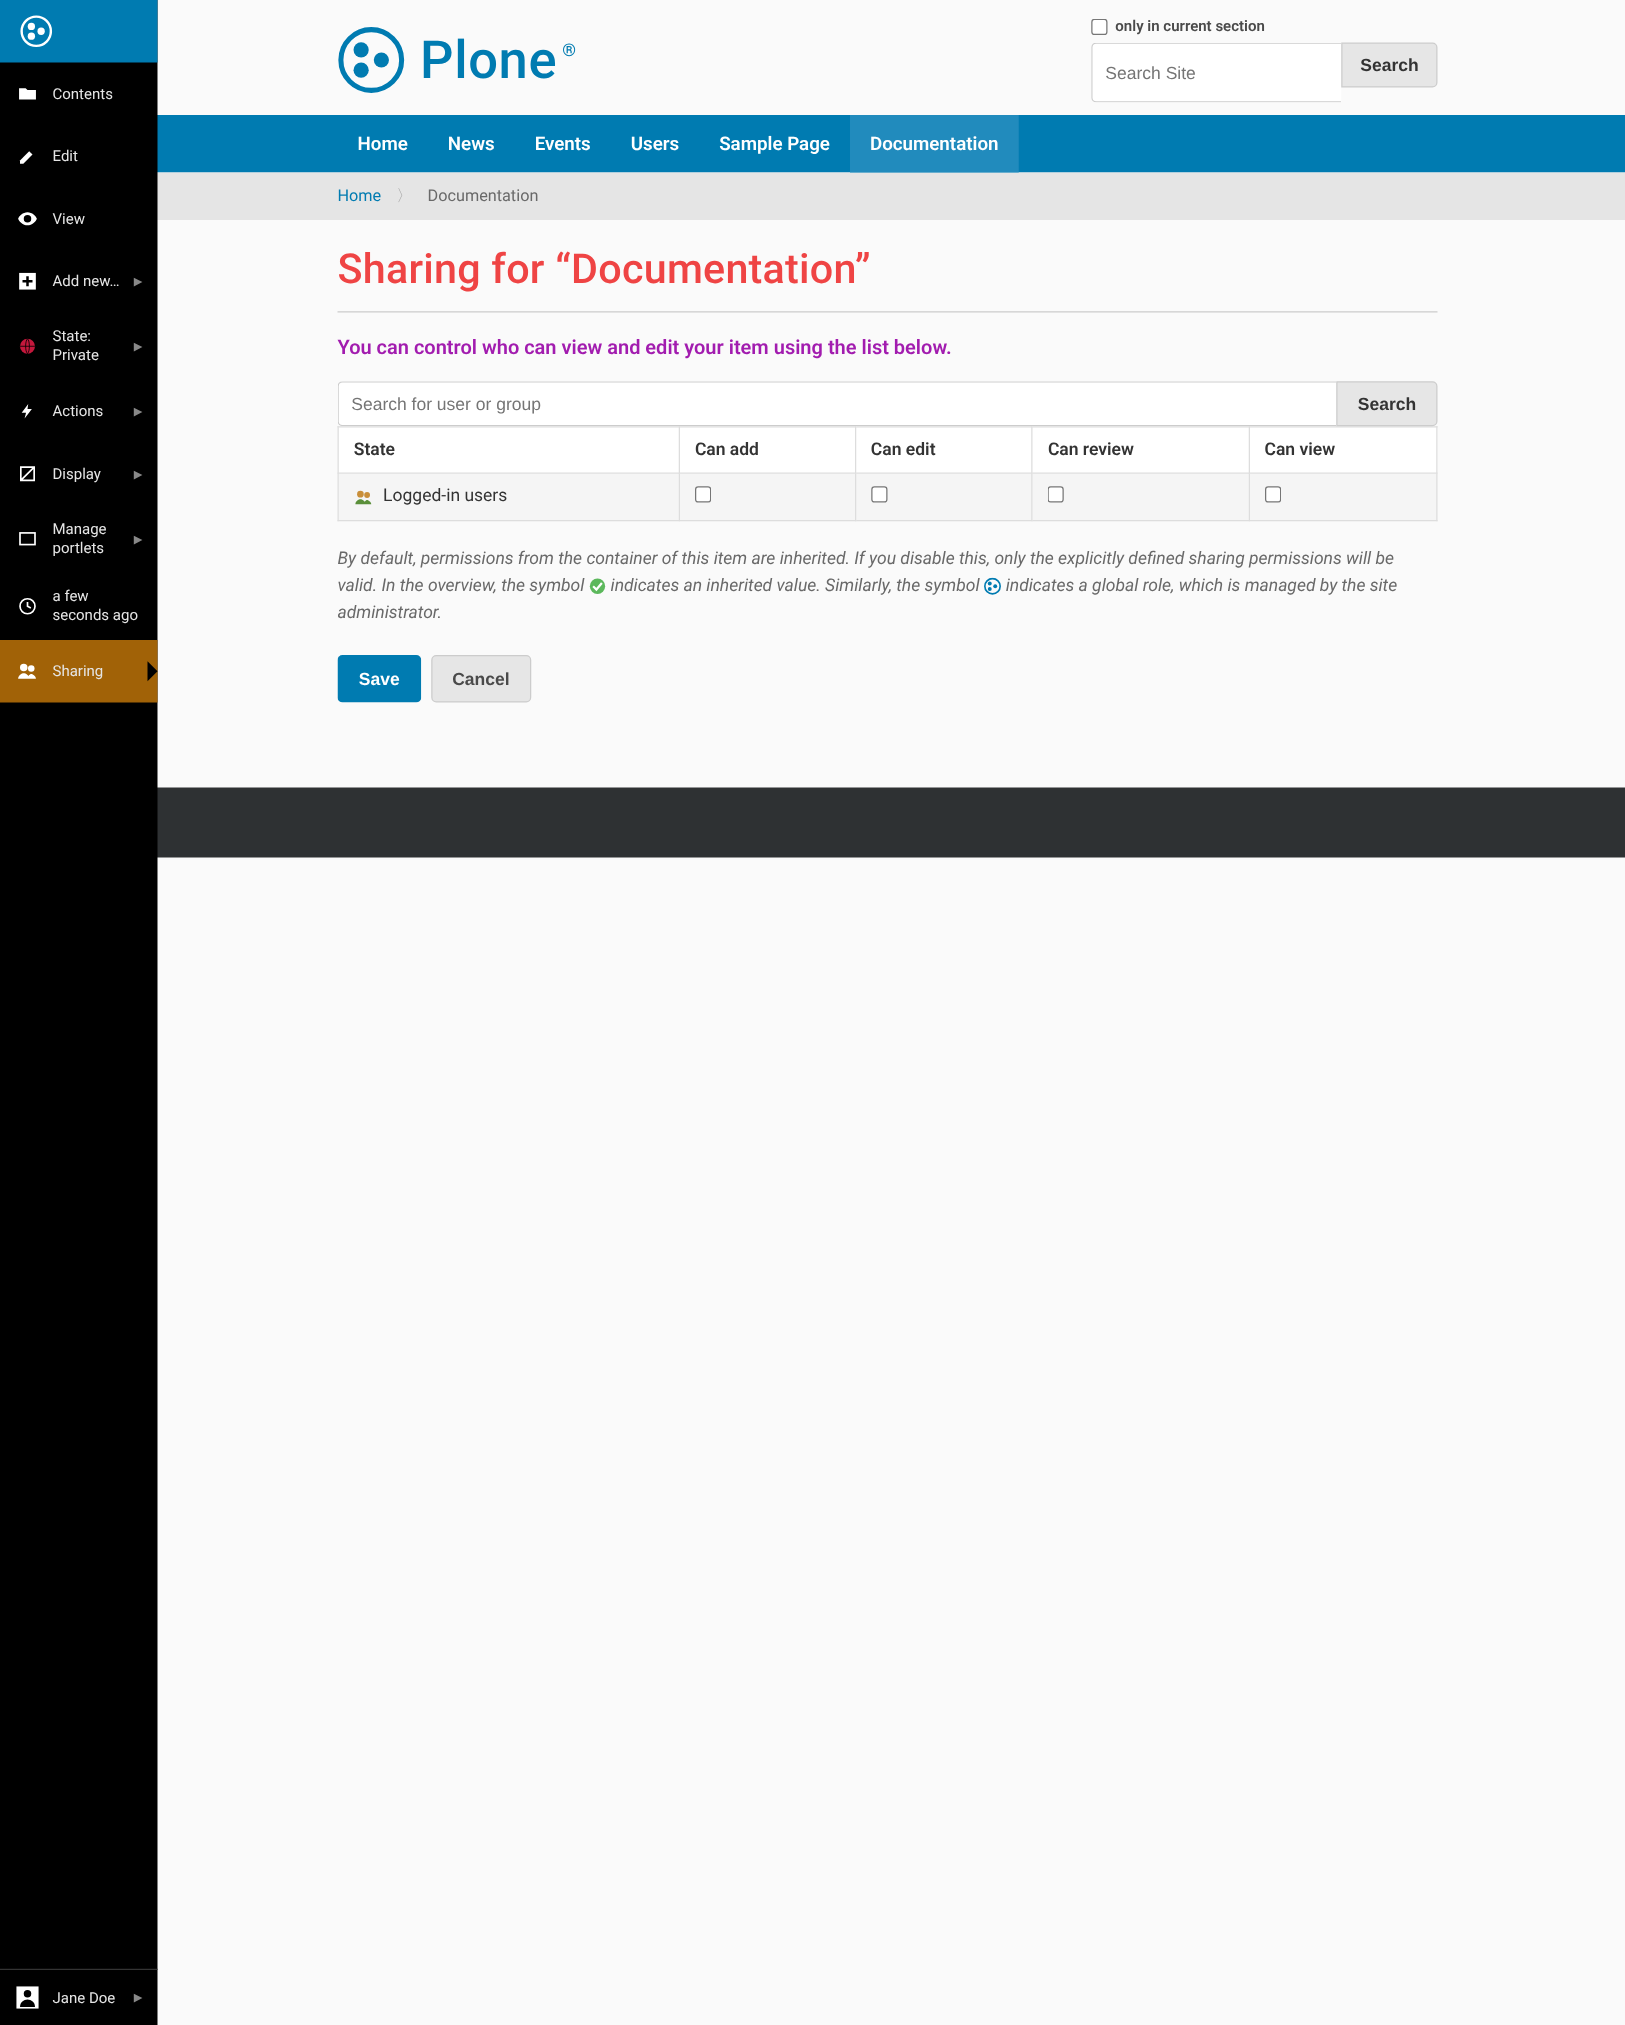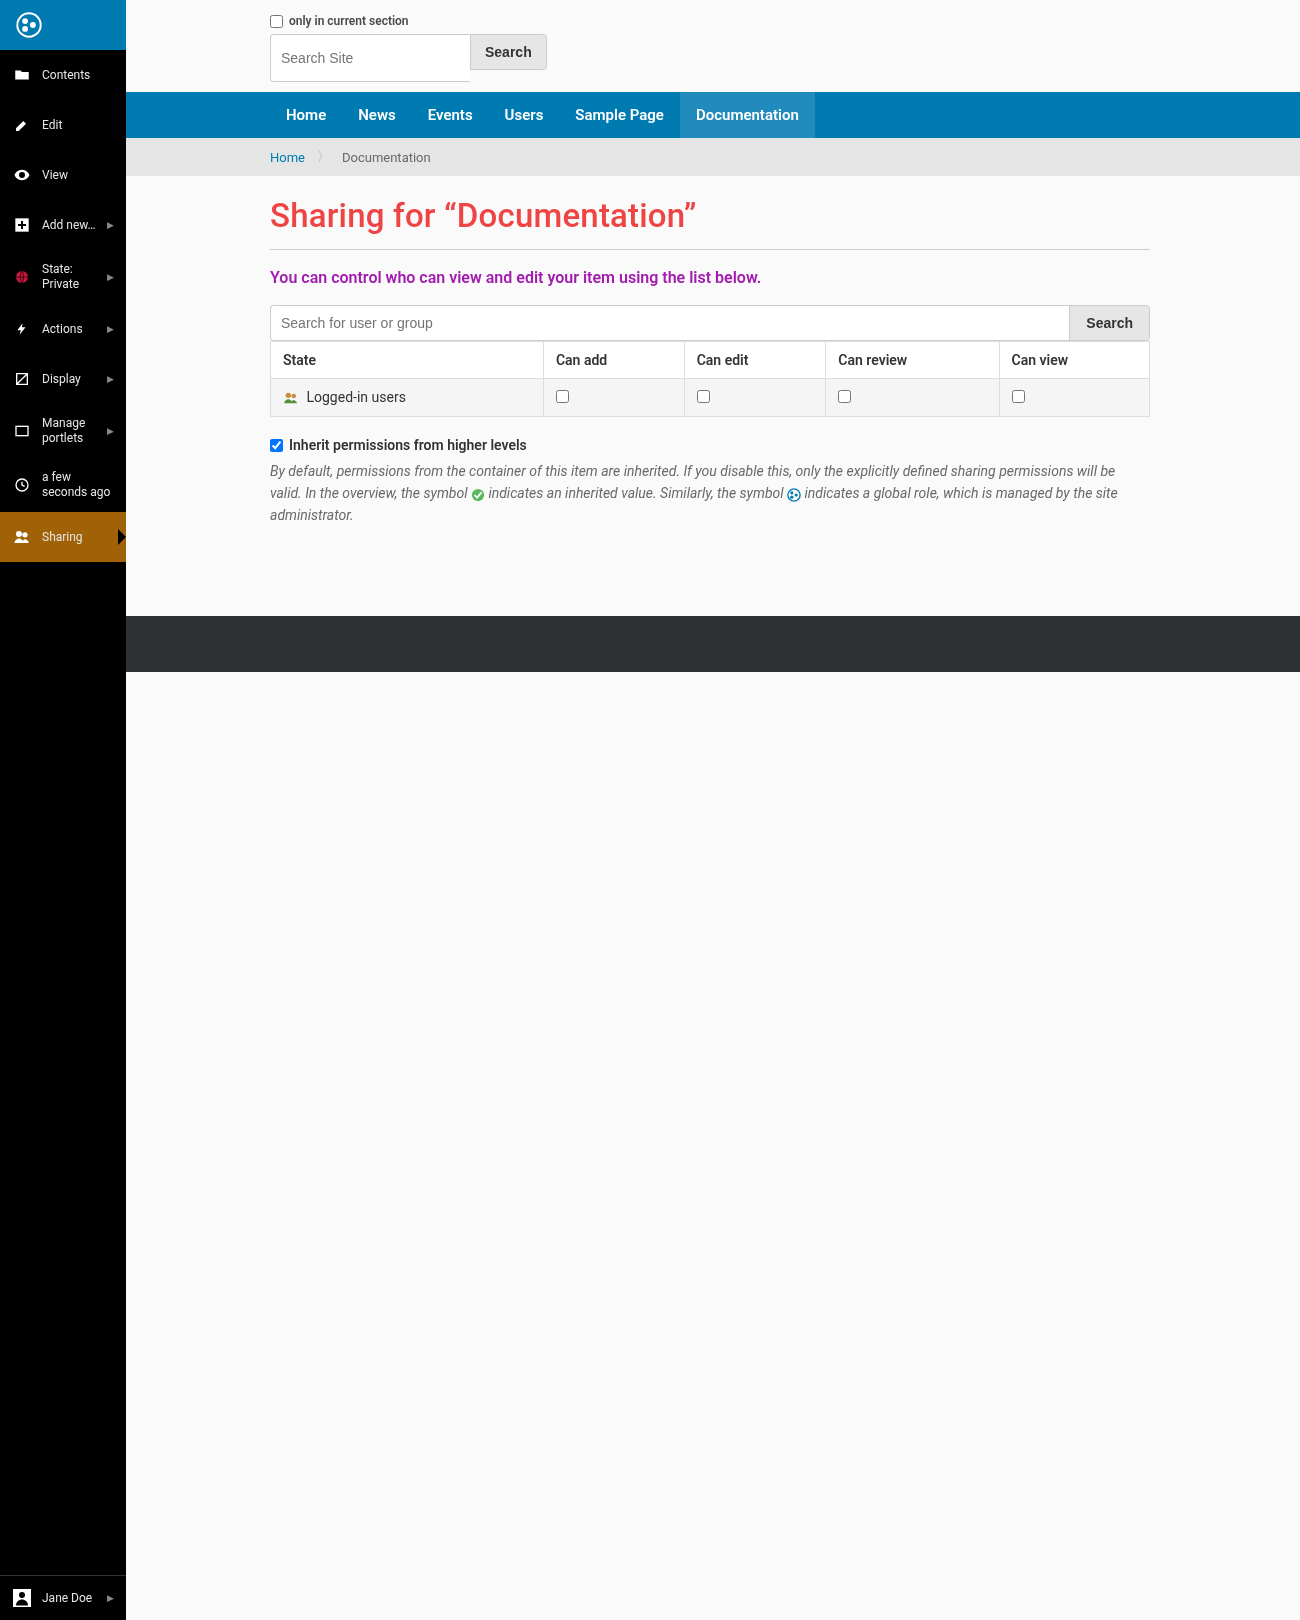--- a/index.html
+++ b/index.html
@@ -201,20 +201,32 @@
       </span>
     <span>Jane Doe</span>
     <span class="sidebar-caret">▶</span>
   </div>
 </nav>
 
 <div class="main">
 
   <div class="topbar">
     <div class="topbar-inner">
+      <div class="brand">
+        <svg width="54" height="54" viewBox="0 0 40 40">
+            <circle cx="20" cy="20" r="18" fill="none" stroke="#007bb1" stroke-width="3"></circle>
+            <circle cx="14" cy="14" r="4.5" fill="#007bb1"></circle>
+            <circle cx="26" cy="20" r="4.5" fill="#007bb1"></circle>
+            <circle cx="14" cy="26" r="4.5" fill="#007bb1"></circle>
+          </svg>
+        <span class="brand-text">
+            <span>Plone</span>
+            <span class="brand-reg">®</span>
+          </span>
+      </div>
       <div class="search-area">
         <label class="search-check">
           <input type="checkbox" style="">
           <span>only in current section</span>
         </label>
         <div class="search-row">
           <input type="text" placeholder="Search Site" style="">
           <button>Search</button>
         </div>
       </div>
@@ -271,36 +283,36 @@
             <span>Logged-in users</span>
           </td>
           <td><input type="checkbox" style=""></td>
           <td><input type="checkbox" style=""></td>
           <td><input type="checkbox" style=""></td>
           <td><input type="checkbox" style=""></td>
         </tr>
       </tbody>
     </table>
 
-    <label class="inherit-row">
-      <input type="checkbox" checked="" style="">
-      <span>Inherit permissions from higher levels</span>
-    </label>
     <p class="inherit-desc">
       <span>By default, permissions from the container of this item are inherited. If you disable this, only the explicitly defined sharing permissions will be valid. In the overview, the symbol </span>
       <span class="inline-icon"><svg viewBox="0 0 16 16" width="14" height="14">
             <circle cx="8" cy="8" r="7" fill="#5cb85c"></circle>
             <path stroke="#fff" stroke-width="2" fill="none" d="M4 8l3 3 5-6"></path>
           </svg></span>
       <span> indicates an inherited value. Similarly, the symbol </span>
       <span class="inline-icon"><svg viewBox="0 0 16 16" width="14" height="14">
             <circle cx="8" cy="8" r="7" fill="none" stroke="#007bb1" stroke-width="1.5"></circle>
             <circle cx="5.5" cy="5.5" r="1.8" fill="#007bb1"></circle>
             <circle cx="10.5" cy="8" r="1.8" fill="#007bb1"></circle>
             <circle cx="5.5" cy="10.5" r="1.8" fill="#007bb1"></circle>
           </svg></span>
       <span> indicates a global role, which is managed by the site administrator.</span>
     </p>
 
+    <div class="btn-row">
+      <button class="btn btn-primary">Save</button>
+      <button class="btn btn-default">Cancel</button>
+    </div>
   </div>
 
   <div class="footer"></div>
 </div>
 
 </body></html>

